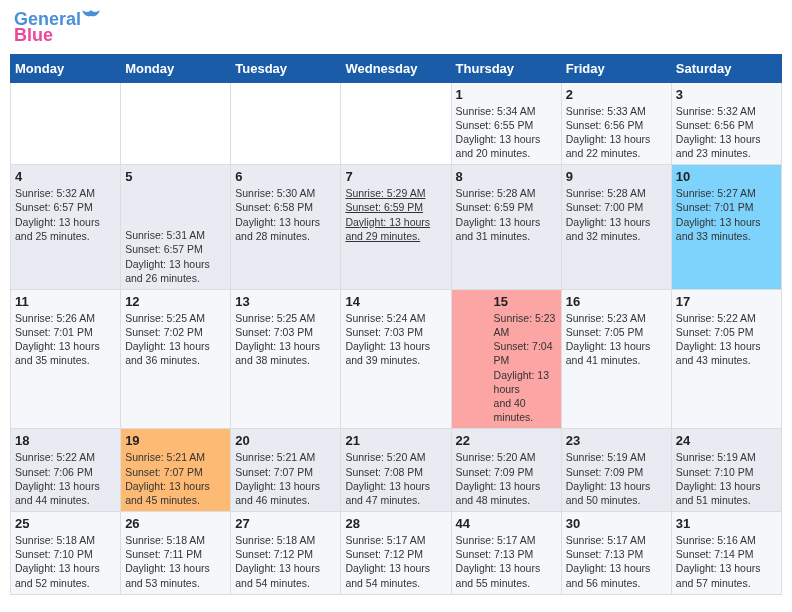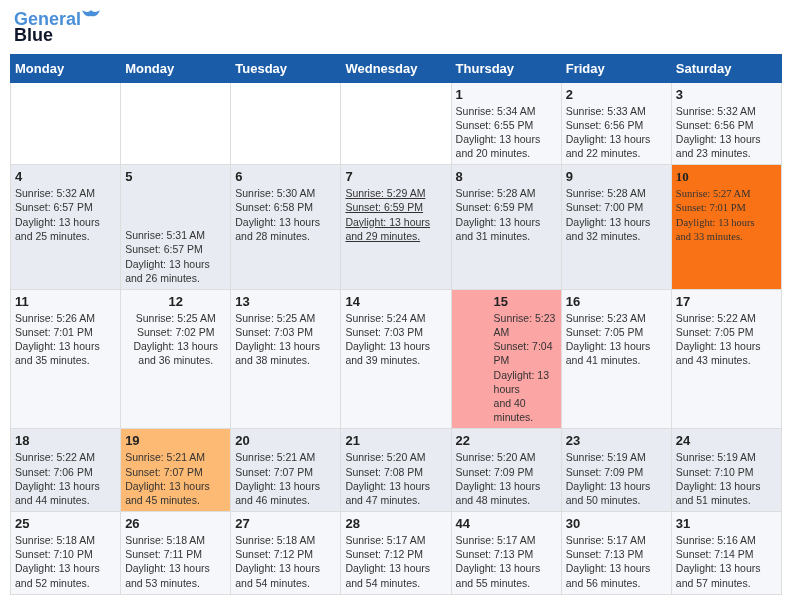--- a/index.html
+++ b/index.html
@@ -92,21 +92,21 @@
 
 <div class="header">
   <div class="logo">
     <div style="display:flex; flex-direction:column; align-items:flex-start;">
       <div style="display:flex; align-items:center;">
         <span class="logo-text"><span>General</span></span>
         <svg width="18" height="18" viewBox="0 0 18 18" style="margin-left:1px; margin-top:-6px;">
           <path d="M9 2 C11 5, 16 4, 18 2 C16 8, 12 9, 9 8 C6 9, 2 8, 0 2 C2 4, 7 5, 9 2Z" fill="#4a90d9"></path>
         </svg>
       </div>
-      <span class="logo-text" style="color:#0f172a; margin-top:-4px;">Blue</span>
+      <span class="logo-text" style="color:#ec4899; margin-top:-4px;">Blue</span>
     </div>
   </div>
   <div class="title-area">
     <div class="main-title"></div>
     <div class="subtitle"></div>
   </div>
 </div>
 
 <table class="calendar">
   <thead>
@@ -184,37 +184,37 @@
 Daylight: 13 hours
 and 31 minutes.</div>
         </td>
         <td style="background: rgb(232, 236, 242);">
           <span class="day-number">9</span>
           <div class="cell-content" style="white-space: pre-line;">Sunrise: 5:28 AM
 Sunset: 7:00 PM
 Daylight: 13 hours
 and 32 minutes.</div>
         </td>
-        <td style="background: #f97316; font-family: Liberation Serif, serif;">
+        <td style="background: #7dd3fc;">
           <span class="day-number">10</span>
           <div class="cell-content" style="white-space: pre-line;">Sunrise: 5:27 AM
 Sunset: 7:01 PM
 Daylight: 13 hours
 and 33 minutes.</div>
         </td>
       </tr>
       <tr>
         <td style="background: rgb(245, 247, 250);">
           <span class="day-number">11</span>
           <div class="cell-content" style="white-space: pre-line;">Sunrise: 5:26 AM
 Sunset: 7:01 PM
 Daylight: 13 hours
 and 35 minutes.</div>
         </td>
-        <td style="background: rgb(245, 247, 250); text-align: center;">
+        <td style="background: rgb(245, 247, 250);">
           <span class="day-number">12</span>
           <div class="cell-content" style="white-space: pre-line;">Sunrise: 5:25 AM
 Sunset: 7:02 PM
 Daylight: 13 hours
 and 36 minutes.</div>
         </td>
         <td style="background: rgb(245, 247, 250);">
           <span class="day-number">13</span>
           <div class="cell-content" style="white-space: pre-line;">Sunrise: 5:25 AM
 Sunset: 7:03 PM

